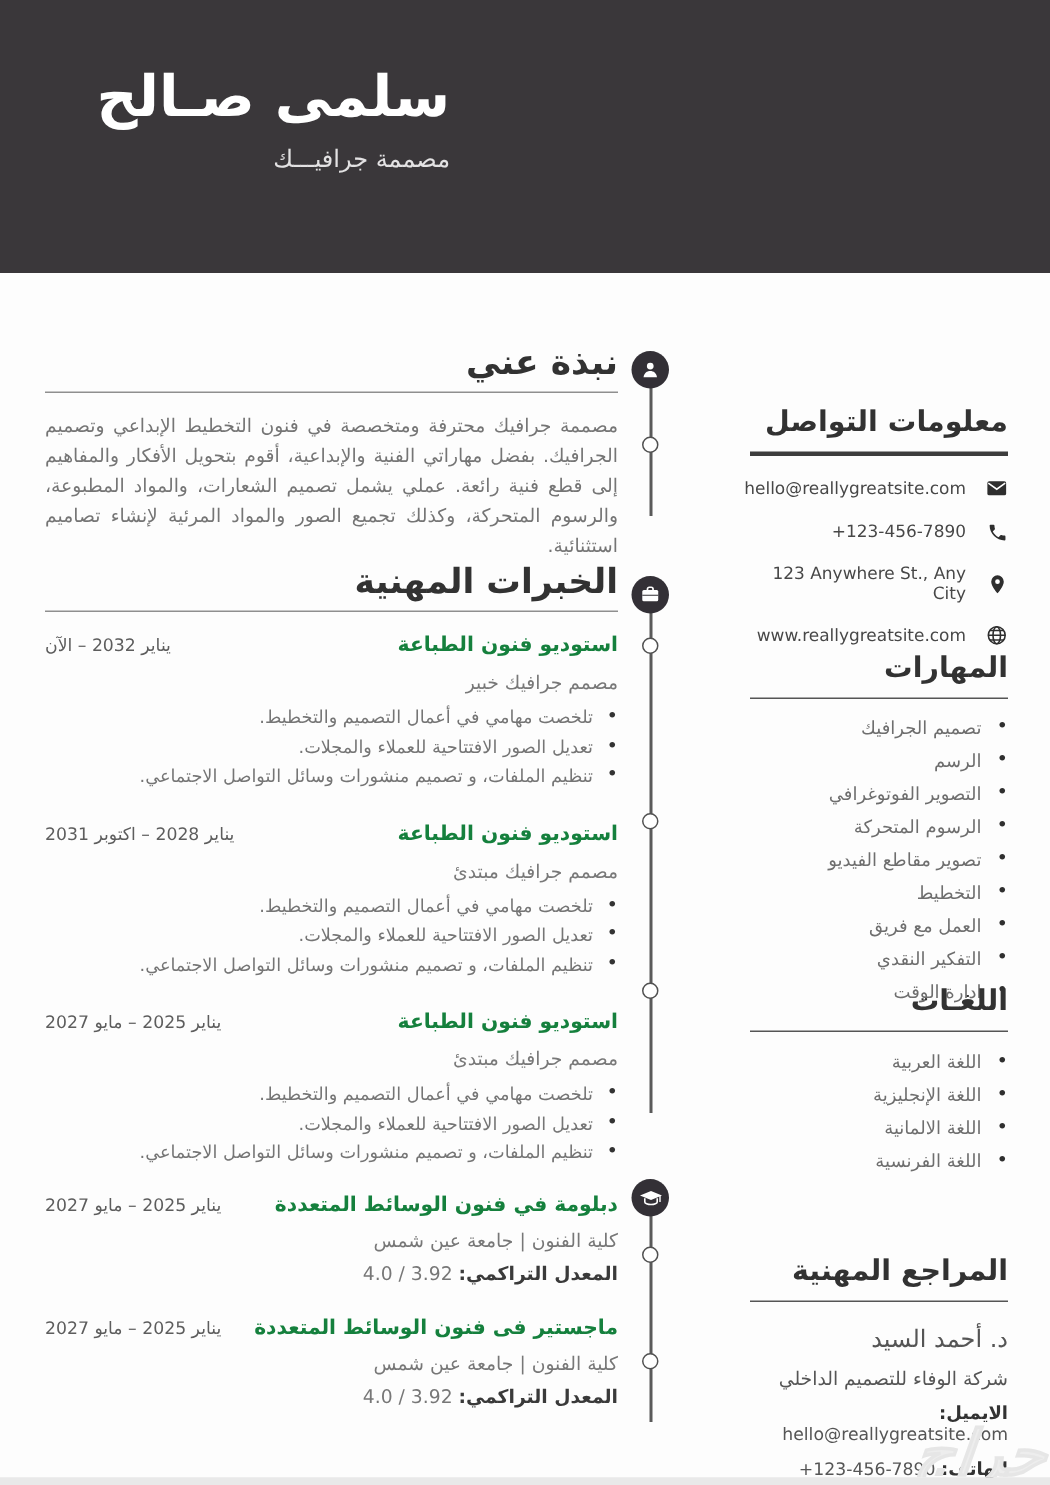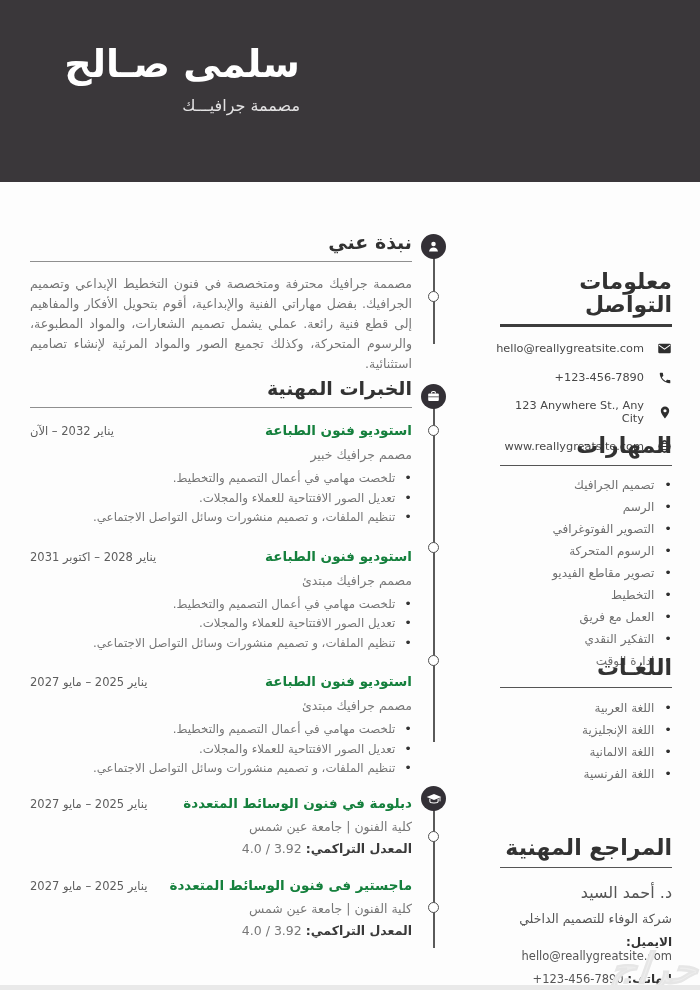--- a/index.html
+++ b/index.html
@@ -11,40 +11,40 @@
   .header-name{font-size:38px;font-weight:700;color:#ffffff;line-height:1.1;}
   .header-role{margin-top:10px;font-size:16px;font-weight:400;color:#e3e2e3;}
   
   .tl-line{position:absolute;width:1.5px;background:#5a5a5a;left:433px;}
   .tl-icon{position:absolute;left:421px;width:25px;height:25px;border-radius:50%;
            background:#333036;display:flex;align-items:center;justify-content:center;}
   .tl-dot{position:absolute;left:428px;width:11px;height:11px;box-sizing:border-box;
           background:#ffffff;border:1.6px solid #515151;border-radius:50%;}
   
   .main-section{position:absolute;left:30px;width:382px;direction:rtl;text-align:right;}
-  .main-section h2{margin:0;font-size:19px;font-weight:700;color:#323232;
+  .main-section h2{margin:0;font-size:23px;font-weight:700;color:#323232;
                    padding-bottom:5px;border-bottom:1.5px solid #8f8f8f;line-height:28px;}
   .about-text{margin:12px 0 0 0;font-size:12.5px;line-height:20px;color:#757575;text-align:justify;}
   .job{margin-top:14px;}
   .job + .job{margin-top:23px;}
   .entry-head{display:flex;justify-content:space-between;align-items:baseline;}
   .entry-title{font-size:13.5px;font-weight:700;color:#15803d;}
   .entry-date{font-size:11.5px;color:#5d5d5d;white-space:nowrap;}
   .job-role{margin-top:9px;font-size:12.5px;color:#787878;}
   .bullets{margin-top:9px;}
   .bullet{display:flex;gap:9px;margin-bottom:5px;font-size:11.8px;line-height:14.5px;color:#757575;}
   .bullet .dot{color:#333;font-size:13px;line-height:14px;}
   .edu{margin-top:15px;}
   .edu + .edu{margin-top:21px;}
   .edu-school{margin-top:8px;font-size:12.5px;color:#777;}
   .edu-gpa{margin-top:7px;font-size:12.5px;color:#777;}
   .edu-gpa b{color:#3a3a3a;font-weight:700;}
   
   .side-section{position:absolute;left:500px;width:172px;direction:rtl;text-align:right;}
-  .side-section h3{margin:0;font-size:22px;font-weight:700;color:#323232;line-height:23px;
+  .side-section h3{margin:0;font-size:19px;font-weight:700;color:#323232;line-height:23px;
                    padding-bottom:8px;}
   .rule-thick{border-bottom:3px solid #3d3d3d;}
   .rule-thin{border-bottom:1.5px solid #555;}
   .c-row{display:flex;align-items:center;gap:13px;margin-top:14px;}
   .c-row .txt{font-size:11.3px;color:#474747;}
   .c-icon{width:15px;height:15px;flex:0 0 15px;display:flex;align-items:center;}
   .s-row{display:flex;gap:10px;margin-top:9.5px;font-size:12px;line-height:12.5px;color:#6e6e6e;}
   .s-row .dot{color:#2f2f2f;font-size:13px;line-height:12px;}
   .r-name{margin-top:15px;font-size:16px;color:#555;}
   .r-company{margin-top:9px;font-size:12.5px;color:#555;}

